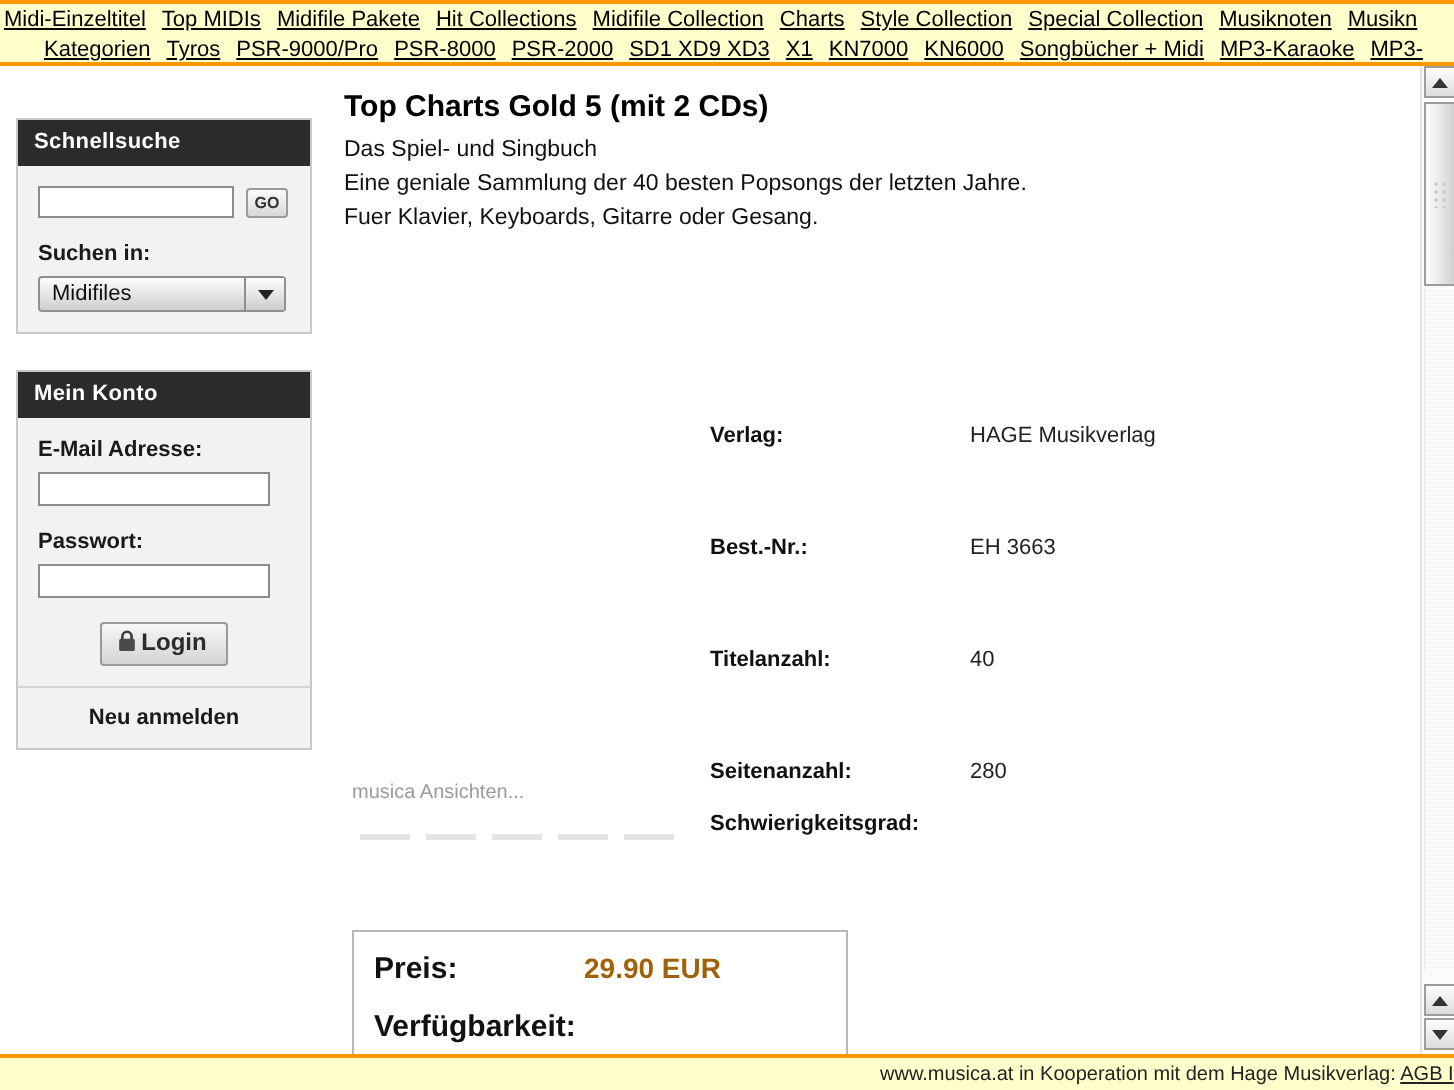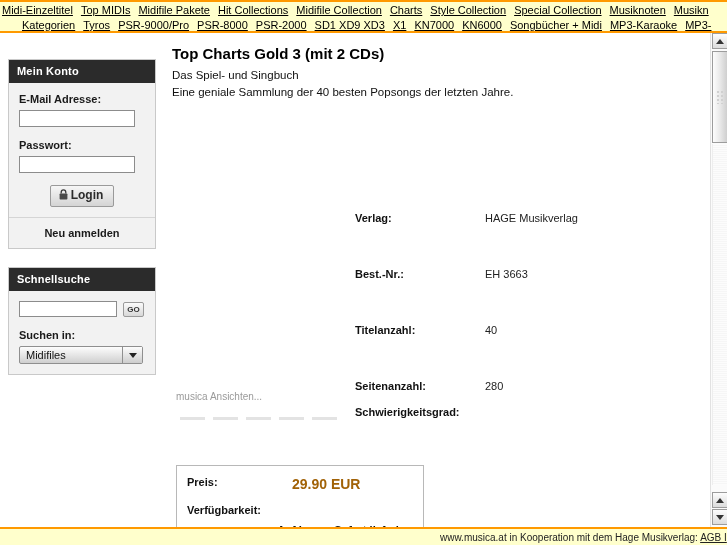--- a/index.html
+++ b/index.html
@@ -240,21 +240,21 @@
   }
   .price-inner { padding: 10px 10px 9px 10px; }
   .price-row {
     display: flex;
     align-items: flex-start;
     margin-bottom: 12px;
   }
   .price-key {
     width: 105px;
     font-weight: bold;
-    font-size: 11px;
+    font-size: 15px;
     color: #111111;
   }
   .price-amount {
     font-size: 14px;
     font-weight: bold;
     color: #a16207;
   }
   .avail-line {
     text-align: right;
     font-weight: bold;
@@ -368,20 +368,37 @@
     <span class="navlink">Midi-Einzeltitel</span><span class="navlink">Top MIDIs</span><span class="navlink">Midifile Pakete</span><span class="navlink">Hit Collections</span><span class="navlink">Midifile Collection</span><span class="navlink">Charts</span><span class="navlink">Style Collection</span><span class="navlink">Special Collection</span><span class="navlink">Musiknoten</span><span class="navlink">Musikn</span>
   </div>
   <div class="navrow row2">
     <span class="navlink">Kategorien</span><span class="navlink">Tyros</span><span class="navlink">PSR-9000/Pro</span><span class="navlink">PSR-8000</span><span class="navlink">PSR-2000</span><span class="navlink">SD1 XD9 XD3</span><span class="navlink">X1</span><span class="navlink">KN7000</span><span class="navlink">KN6000</span><span class="navlink">Songbücher + Midi</span><span class="navlink">MP3-Karaoke</span><span class="navlink">MP3-</span>
   </div>
 </div>
 
 <div id="page">
 
   <div id="sidebar">
+
+    <div class="panel">
+      <div class="panel-head">Schnellsuche</div>
+      <div class="panel-body">
+        <div class="searchrow">
+          <input id="quick-search-input" class="txtinput" type="text" placeholder="" style="">
+          <div class="go-btn">GO</div>
+        </div>
+        <div class="lbl">Suchen in:</div>
+        <div class="selectbox">
+          <span class="selval">Midifiles</span>
+          <span class="selarrowbox">
+              <span class="tri"></span>
+            </span>
+        </div>
+      </div>
+    </div>
 
     <div class="panel">
       <div class="panel-head">Mein Konto</div>
       <div class="panel-body">
         <div class="lbl first">E-Mail Adresse:</div>
         <input id="login-email-input" class="txtinput" type="text" placeholder="" style="">
         <div class="lbl">Passwort:</div>
         <input id="login-pass-input" class="txtinput" type="password" placeholder="" style="">
         <div class="login-btn-wrap">
           <div class="login-btn">
@@ -389,43 +406,27 @@
               <svg width="9" height="11" viewBox="0 0 9 11">
                 <path d="M2.2 4.6V3.2a2.3 2.3 0 0 1 4.6 0v1.4" fill="none" stroke="#3a3a3a" stroke-width="1.3"></path>
                 <rect x="0.6" y="4.4" width="7.8" height="6.1" rx="0.8" fill="#4a4a4a"></rect>
               </svg>
             </span><span>Login</span>
           </div>
         </div>
       </div>
       <div class="panel-foot">Neu anmelden</div>
     </div>
-
-    <div class="panel">
-      <div class="panel-head">Schnellsuche</div>
-      <div class="panel-body">
-        <div class="searchrow">
-          <input id="quick-search-input" class="txtinput" type="text" placeholder="" style="">
-          <div class="go-btn">GO</div>
-        </div>
-        <div class="lbl">Suchen in:</div>
-        <div class="selectbox">
-          <span class="selval">Midifiles</span>
-          <span class="selarrowbox">
-              <span class="tri"></span>
-            </span>
-        </div>
-      </div>
-    </div>
   </div>
 
   <div id="main">
-    <div id="product-title">Top Charts Gold 3 (mit 2 CDs)</div>
+    <div id="product-title">Top Charts Gold 5 (mit 2 CDs)</div>
     <div class="subline">Das Spiel- und Singbuch</div>
     <div class="subline">Eine geniale Sammlung der 40 besten Popsongs der letzten Jahre.</div>
+    <div class="subline">Fuer Klavier, Keyboards, Gitarre oder Gesang.</div>
   </div>
 
   <div id="spec-table">
     <div class="spec-row">
       <span class="spec-key">Verlag:</span>
       <span class="spec-val">HAGE Musikverlag</span>
     </div>
     <div class="spec-row">
       <span class="spec-key">Best.-Nr.:</span>
       <span class="spec-val">EH 3663</span>

